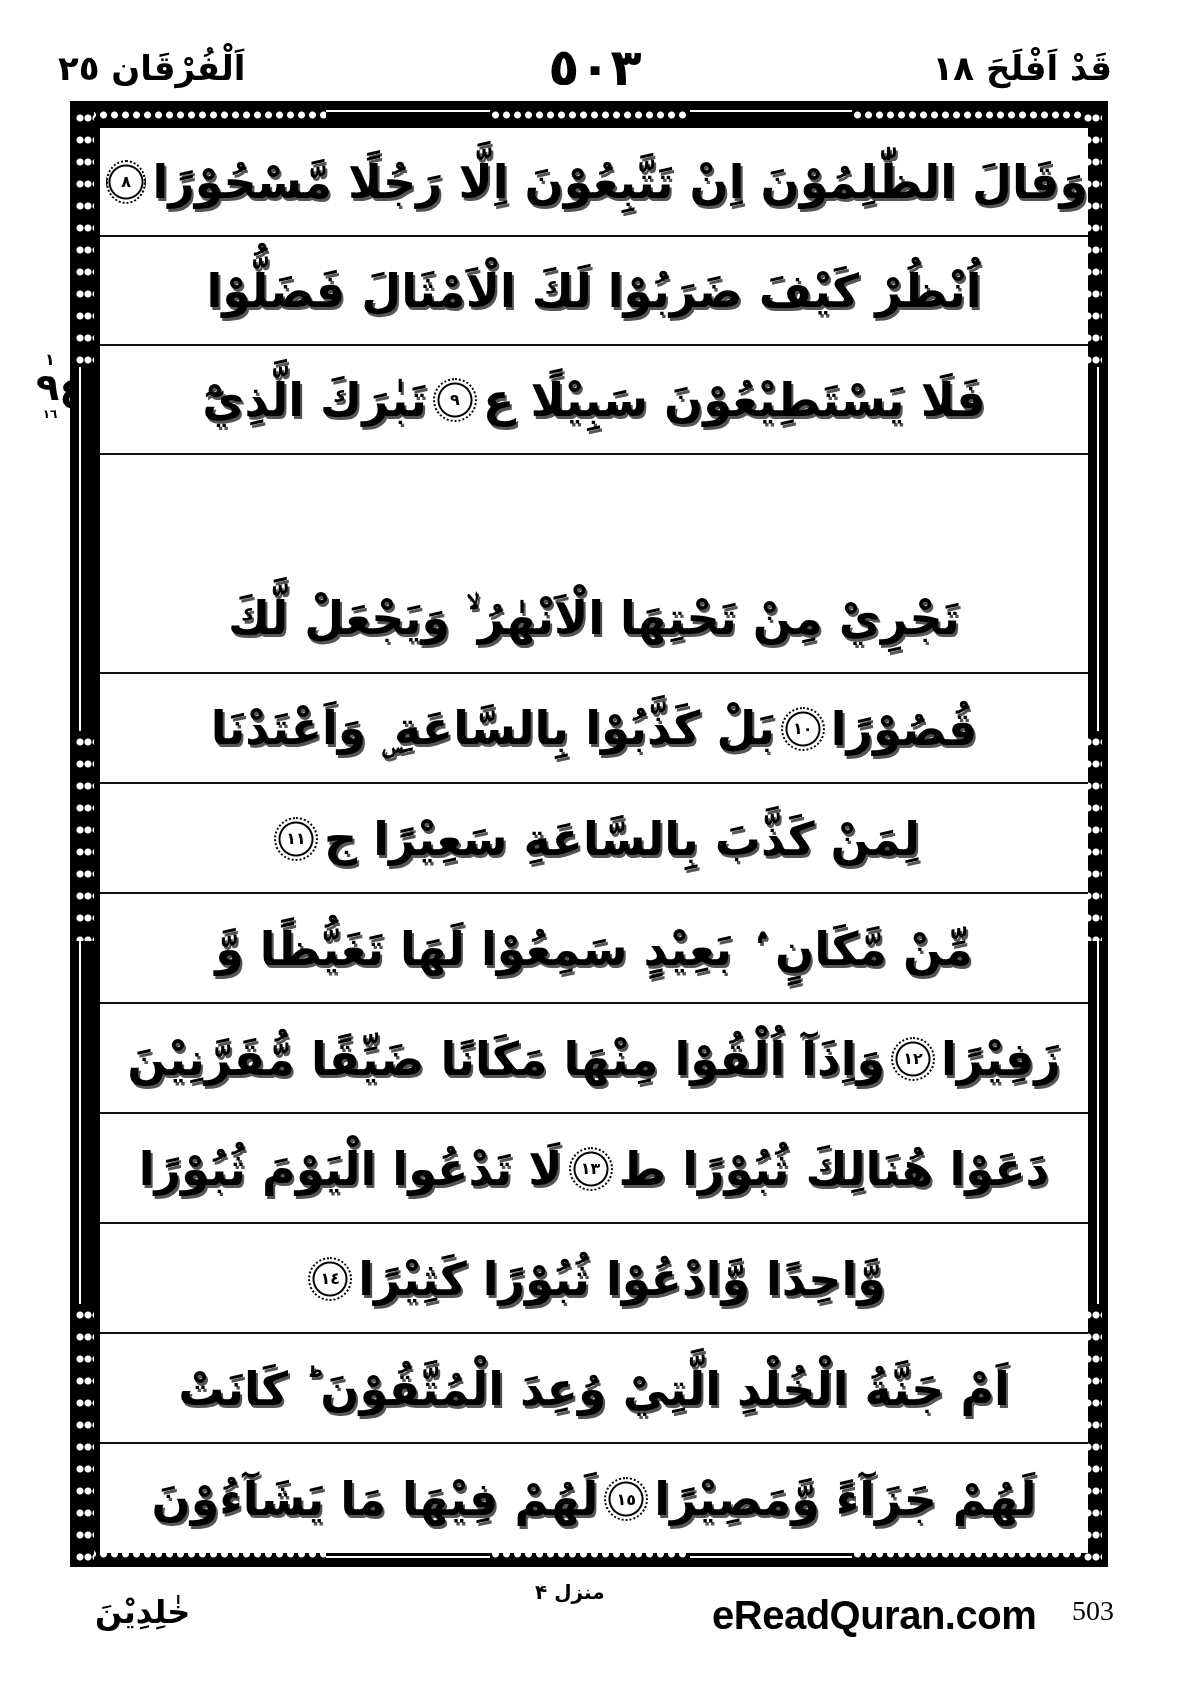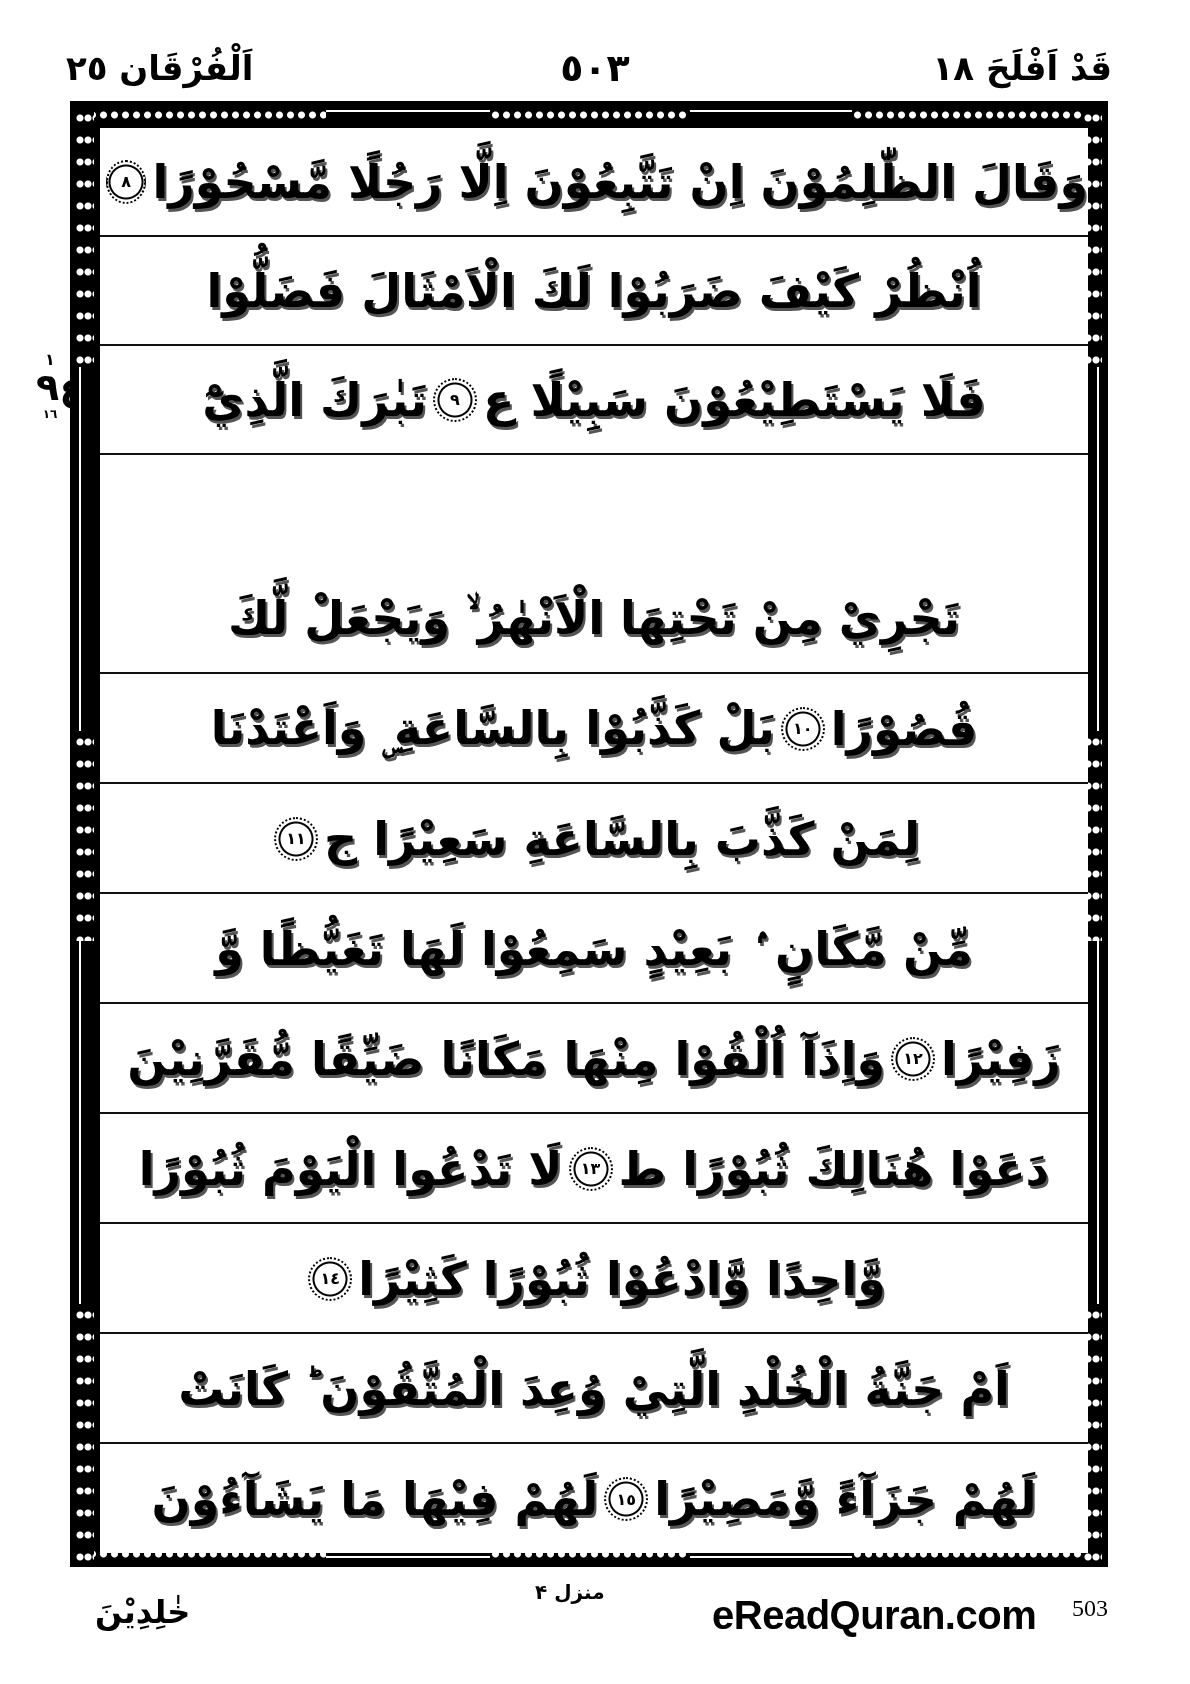--- a/index.html
+++ b/index.html
@@ -19,22 +19,22 @@
     position: absolute;
     top: 48px;
     font-family: "DejaVu Sans", sans-serif;
     font-weight: bold;
     font-size: 34px;
     line-height: 40px;
     direction: rtl;
     white-space: nowrap;
   }
   #hdr-right { right: 78px; }
-  #hdr-center { left: 50%; transform: translateX(-50%); font-size: 38px; text-align: center; }
-  #hdr-left { left: 58px; margin-left: 8px; }
+  #hdr-center { left: 50%; transform: translateX(-50%); font-size: 51px; text-align: center; }
+  #hdr-left { left: 58px; }
 
   
   .frame {
     position: absolute;
     left: 70px;
     top: 101px;
     width: 1038px;
     height: 1466px;
     background: #000;
     box-sizing: border-box;
@@ -142,21 +142,21 @@
     font-weight: bold;
     font-size: 40px;
     letter-spacing: -0.5px;
     text-align: center;
   }
   .footer-pageno {
     position: absolute;
     left: 1072px;
     top: 1595px;
     font-family: "Liberation Serif", serif;
-    font-size: 24px;
+    font-size: 28px;
   }
 </style>
 </head>
 <body>
 
 <div class="header-text" id="hdr-right">قَدْ اَفْلَحَ ١٨</div>
 <div class="header-text" id="hdr-center">٥٠٣</div>
 <div class="header-text" id="hdr-left">اَلْفُرْقَان ٢٥</div>
 
 <div class="ruku-marker">

